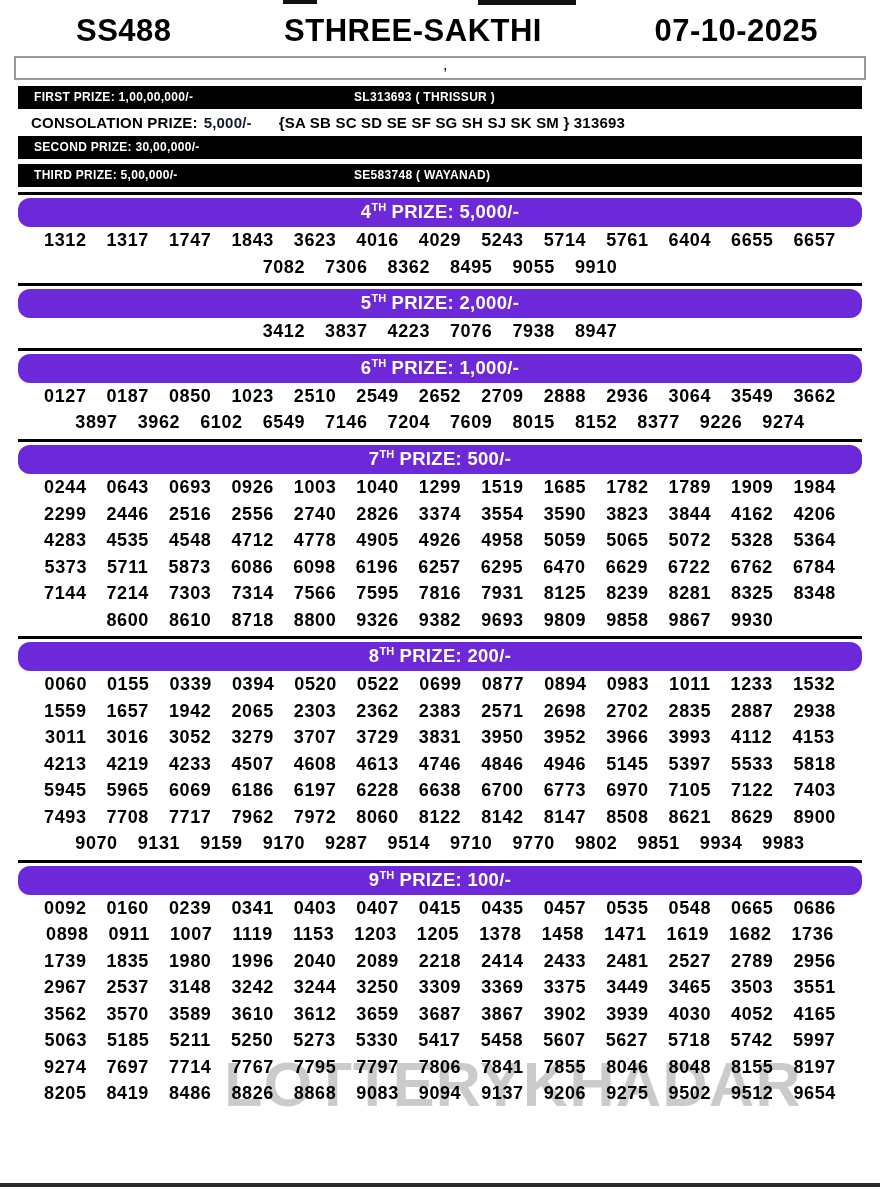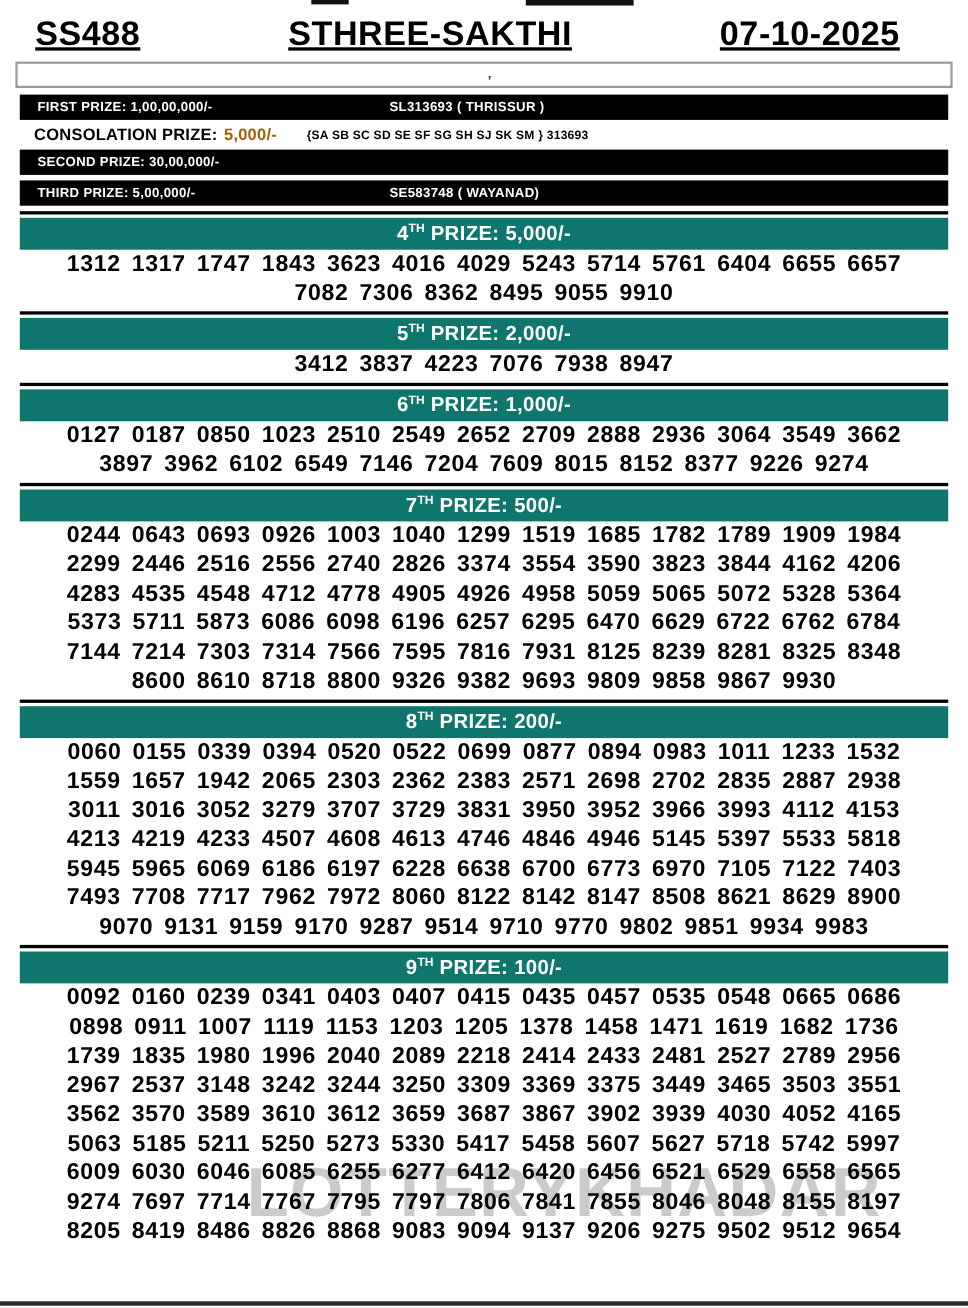--- a/index.html
+++ b/index.html
@@ -7,48 +7,48 @@
     width:880px;height:1189px;background:#fff;position:relative;overflow:hidden;
     font-family:"Liberation Sans", sans-serif;font-weight:bold;color:#000;
   }
   
   .artifact{position:absolute;top:0;background:#111;}
   .artifact.a1{left:283px;width:34px;height:4px;}
   .artifact.a2{left:478px;width:98px;height:5px;}
 
   .top-header{
     display:flex;justify-content:space-between;align-items:baseline;
-    padding:13px 62px 2px 32px;font-size:31px;letter-spacing:0.5px;white-space:nowrap;text-decoration:underline;
+    padding:13px 62px 2px 76px;font-size:31px;letter-spacing:0.5px;white-space:nowrap;
   }
   .empty-box{
     margin:5px 14px 6px;height:20px;border:2px solid #9a9a9a;background:#fff;position:relative;
   }
   .empty-box .tick{position:absolute;left:50.4%;bottom:0px;font-size:12px;color:#222;line-height:10px;}
 
   .pbar{
     background:#000;color:#fff;margin:5px 18px;padding:4px 0 5px 16px;
     font-size:12px;display:flex;align-items:baseline;letter-spacing:0.3px;white-space:nowrap;
   }
   .pbar .plabel{width:320px;flex:none;}
   .consolation{
     margin:3px 18px 3px 31px;font-size:15px;display:flex;align-items:center;white-space:nowrap;letter-spacing:0.2px;
   }
   .consolation .c-amount{color:#e3121b;margin-left:6px;}
-  .consolation .c-series{margin-left:27px;font-size:11px;}
+  .consolation .c-series{margin-left:27px;font-size:15px;}
 
   .sections{position:relative;z-index:1;}
   .sec-divider{height:3px;background:#000;margin:3px 18px 3px;}
   .sec-bar{
-    background:#0f766e;color:#fff;text-align:center;margin:0 18px;
-    padding:3px 0 4px;font-size:18.5px;letter-spacing:0.3px;
+    background:#6d28d9;color:#fff;text-align:center;margin:0 18px;
+    padding:3px 0 4px;font-size:18.5px;letter-spacing:0.3px;border-radius:12px;
   }
   .sec-bar sup{font-size:11px;vertical-align:super;letter-spacing:0;}
   .num-row{
-    display:flex;justify-content:center;gap:10px;
-    font-size:21px;line-height:26.5px;letter-spacing:0.6px;white-space:nowrap;
+    display:flex;justify-content:center;gap:20px;
+    font-size:18px;line-height:26.5px;letter-spacing:0.6px;white-space:nowrap;
   }
   .watermark{
     position:absolute;left:224px;top:1048px;z-index:0;
     font-size:63px;letter-spacing:1px;color:#000;opacity:0.20;white-space:nowrap;
   }
   .bottom-rule{position:absolute;left:0;bottom:2px;width:100%;height:4px;background:#2a2a2a;}
 </style>
 </head>
 <body>
 
@@ -65,21 +65,21 @@
   <span class="tick">’</span>
 </div>
 
 <div class="pbar">
   <span class="plabel">FIRST PRIZE: 1,00,00,000/-</span>
   <span class="pwinner">SL313693 ( THRISSUR )</span>
 </div>
 
 <div class="consolation">
   <span>CONSOLATION PRIZE:</span>
-  <span class="c-amount" style="color: #a16207;">5,000/-</span>
+  <span class="c-amount" style="color: #0f172a;">5,000/-</span>
   <span class="c-series">{SA SB SC SD SE SF SG SH SJ SK SM } 313693</span>
 </div>
 
 <div class="pbar">
   <span class="plabel">SECOND PRIZE: 30,00,000/-</span>
 </div>
 
 <div class="pbar">
   <span class="plabel">THIRD PRIZE: 5,00,000/-</span>
   <span class="pwinner">SE583748 ( WAYANAD)</span>
@@ -436,35 +436,20 @@
       <span>5330</span>
       <span>5417</span>
       <span>5458</span>
       <span>5607</span>
       <span>5627</span>
       <span>5718</span>
       <span>5742</span>
       <span>5997</span>
     </div>
     <div class="num-row">
-      <span>6009</span>
-      <span>6030</span>
-      <span>6046</span>
-      <span>6085</span>
-      <span>6255</span>
-      <span>6277</span>
-      <span>6412</span>
-      <span>6420</span>
-      <span>6456</span>
-      <span>6521</span>
-      <span>6529</span>
-      <span>6558</span>
-      <span>6565</span>
-    </div>
-    <div class="num-row">
       <span>9274</span>
       <span>7697</span>
       <span>7714</span>
       <span>7767</span>
       <span>7795</span>
       <span>7797</span>
       <span>7806</span>
       <span>7841</span>
       <span>7855</span>
       <span>8046</span>

